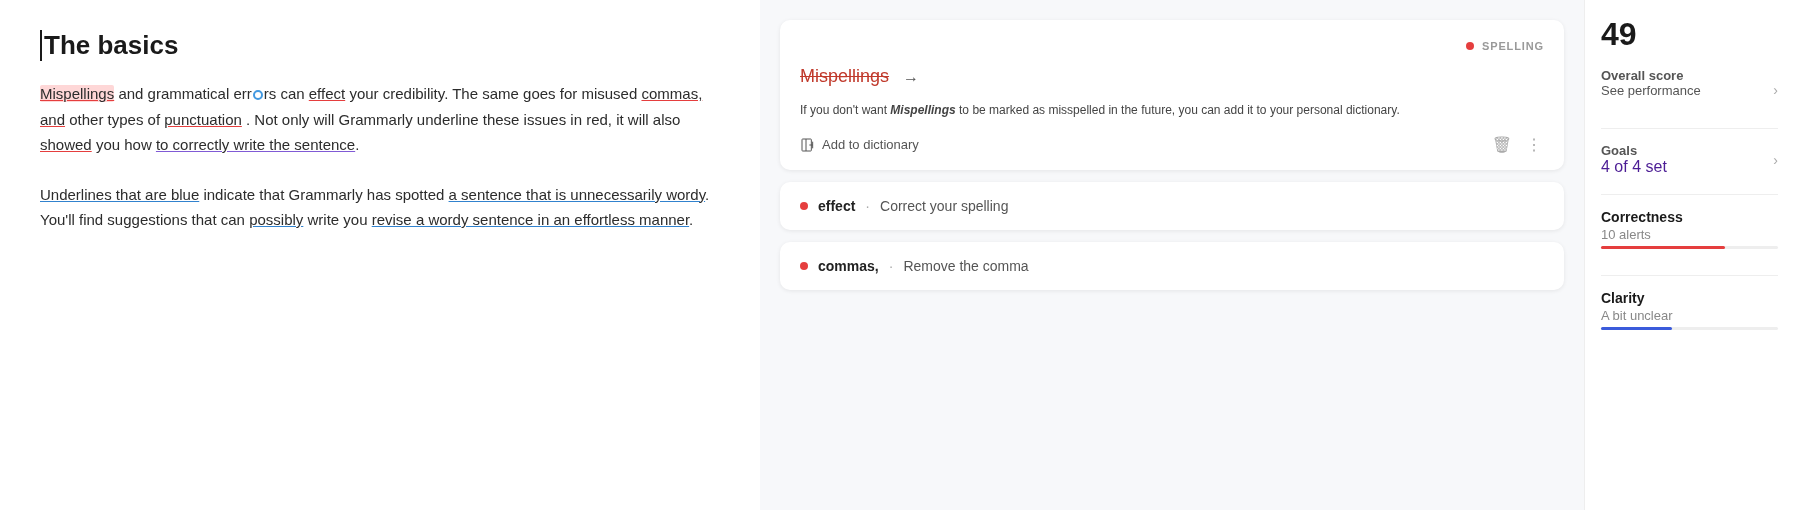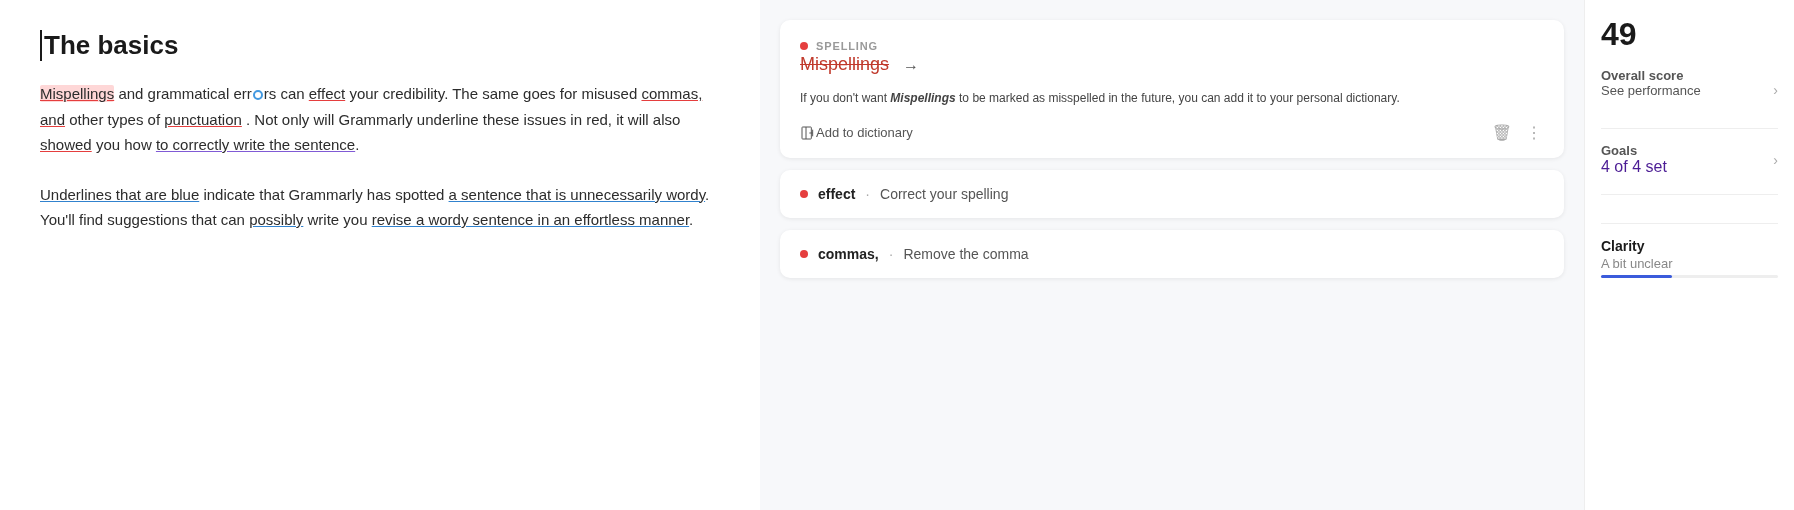--- a/index.html
+++ b/index.html
@@ -81,21 +81,22 @@
       background: #fff;
       border-radius: 10px;
       padding: 20px 20px 14px;
       box-shadow: 0 1px 4px rgba(0,0,0,0.08);
     }
 
     .card-header {
       display: flex;
       align-items: center;
       gap: 8px;
-      margin-bottom: 2px;
+      margin-bottom: 14px;
+      justify-content: flex-end;
     }
 
     .card-dot {
       width: 8px;
       height: 8px;
       border-radius: 50%;
       background: #e53e3e;
       flex-shrink: 0;
     }
 
@@ -149,20 +150,21 @@
 
     .card-actions {
       display: flex;
       align-items: center;
       justify-content: space-between;
     }
 
     .add-to-dict {
       display: flex;
       align-items: center;
+      gap: 6px;
       font-size: 13px;
       color: #555;
       cursor: pointer;
     }
 
     .add-to-dict svg {
       width: 16px;
       height: 16px;
       stroke: #555;
       fill: none;
@@ -434,20 +436,27 @@
         <div class="goals-label">Goals</div>
         <div class="goals-count">4 of 4 set</div>
       </div>
       <span class="chevron">›</span>
     </div>
   </div>
 
   <div class="divider"></div>
 
 
+  <div class="suggestions-section">
+    <div class="suggestions-title">Correctness</div>
+    <div class="alerts-count">10 alerts</div>
+    <div class="progress-bar-bg">
+      <div class="progress-bar-fill-red" style="width: 70%"></div>
+    </div>
+  </div>
 
   <div class="divider"></div>
 
   <div class="suggestions-section">
     <div class="suggestions-title">Clarity</div>
     <div class="clarity-label">A bit unclear</div>
     <div class="progress-bar-bg">
       <div class="progress-bar-fill-blue" style="width: 40%"></div>
     </div>
   </div>

